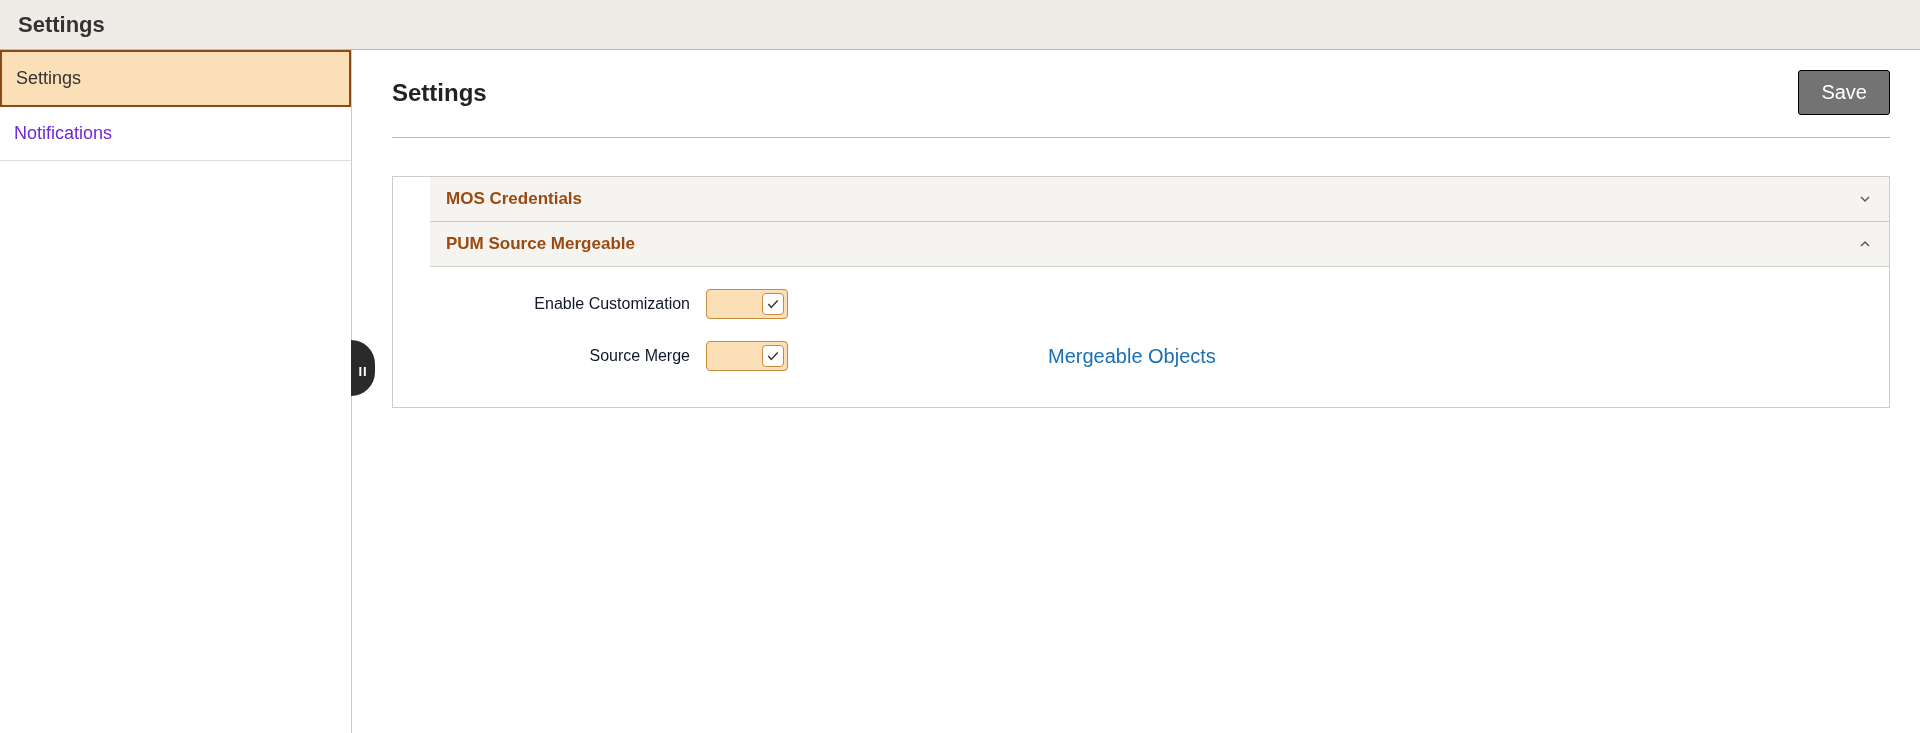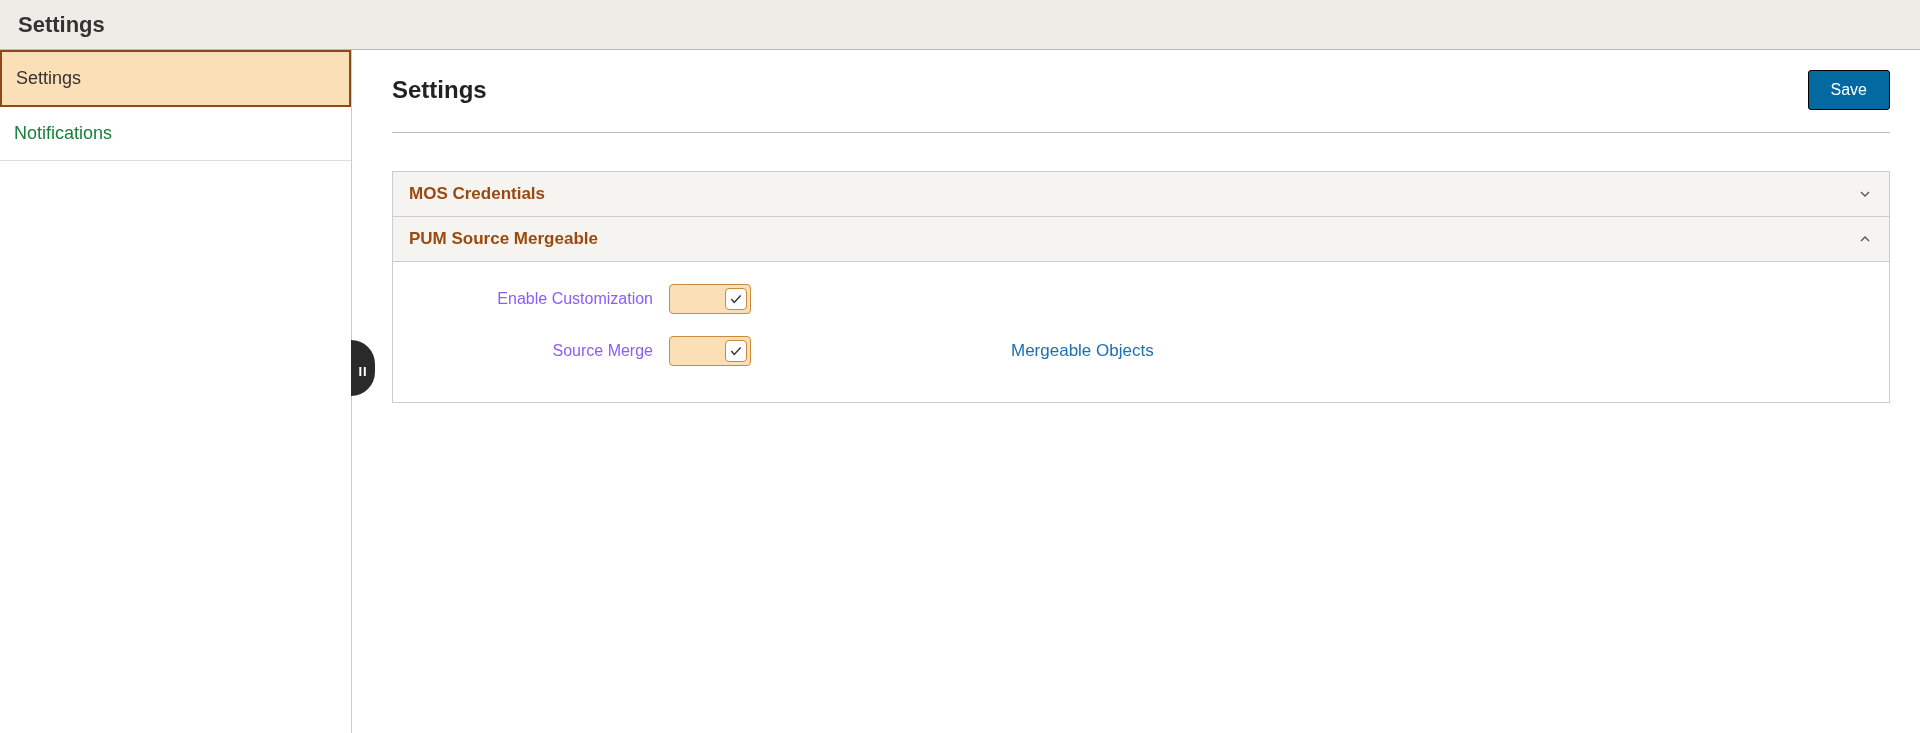--- a/index.html
+++ b/index.html
@@ -33,21 +33,21 @@
 .sidebar {
   width: 352px;
   border-right: 1px solid #ccc;
   background: #fff;
   position: relative;
 }
 .sidebar-item {
   padding: 16px 14px;
   border-bottom: 1px solid #ddd;
   font-size: 18px;
-  color: #15803d;
+  color: #6d28d9;
   cursor: pointer;
   background: #fff;
 }
 .sidebar-item.active {
   background: #fbdfb6;
   border: 2px solid #8a4a1a;
   border-right: 2px solid #8a4a1a;
   font-weight: normal;
   color: #333;
 }
@@ -84,30 +84,31 @@
   padding-bottom: 22px;
   border-bottom: 1px solid #bbb;
   margin-bottom: 38px;
 }
 .main-title {
   font-size: 24px;
   font-weight: bold;
   color: #222;
 }
 .save-btn {
-  background: #0369a1;
+  background: #737373;
   color: #fff;
   border: 1px solid #000;
   border-radius: 3px;
   padding: 10px 22px;
-  font-size: 16px;
+  font-size: 20px;
   cursor: pointer;
 }
 .accordion {
   border: 1px solid #ccc;
+  padding-left: 37px;
 }
 .acc-header {
   background: #f6f4f0;
   border-bottom: 1px solid #ccc;
   padding: 12px 16px;
   display: flex;
   align-items: center;
   justify-content: space-between;
   cursor: pointer;
 }
@@ -140,21 +141,21 @@
   margin-bottom: 22px;
 }
 .form-row:last-child {
   margin-bottom: 6px;
 }
 .form-label {
   width: 260px;
   text-align: right;
   padding-right: 16px;
   font-size: 16px;
-  color: #8b5cf6;
+  color: #0f172a;
 }
 .toggle-wrap {
   display: flex;
   align-items: center;
 }
 .toggle {
   width: 82px;
   height: 30px;
   border: 1px solid #c98a3a;
   border-radius: 4px;
@@ -187,21 +188,21 @@
 .toggle .knob svg {
   width: 14px;
   height: 14px;
   stroke: #333;
   stroke-width: 2.5;
   fill: none;
 }
 .link-cell {
   margin-left: 260px;
   color: #1a6fb3;
-  font-size: 17px;
+  font-size: 20px;
 }
 .link-cell a {
   color: #1a6fb3;
   text-decoration: none;
   cursor: pointer;
 }
 </style>
 </head>
 <body>
 

